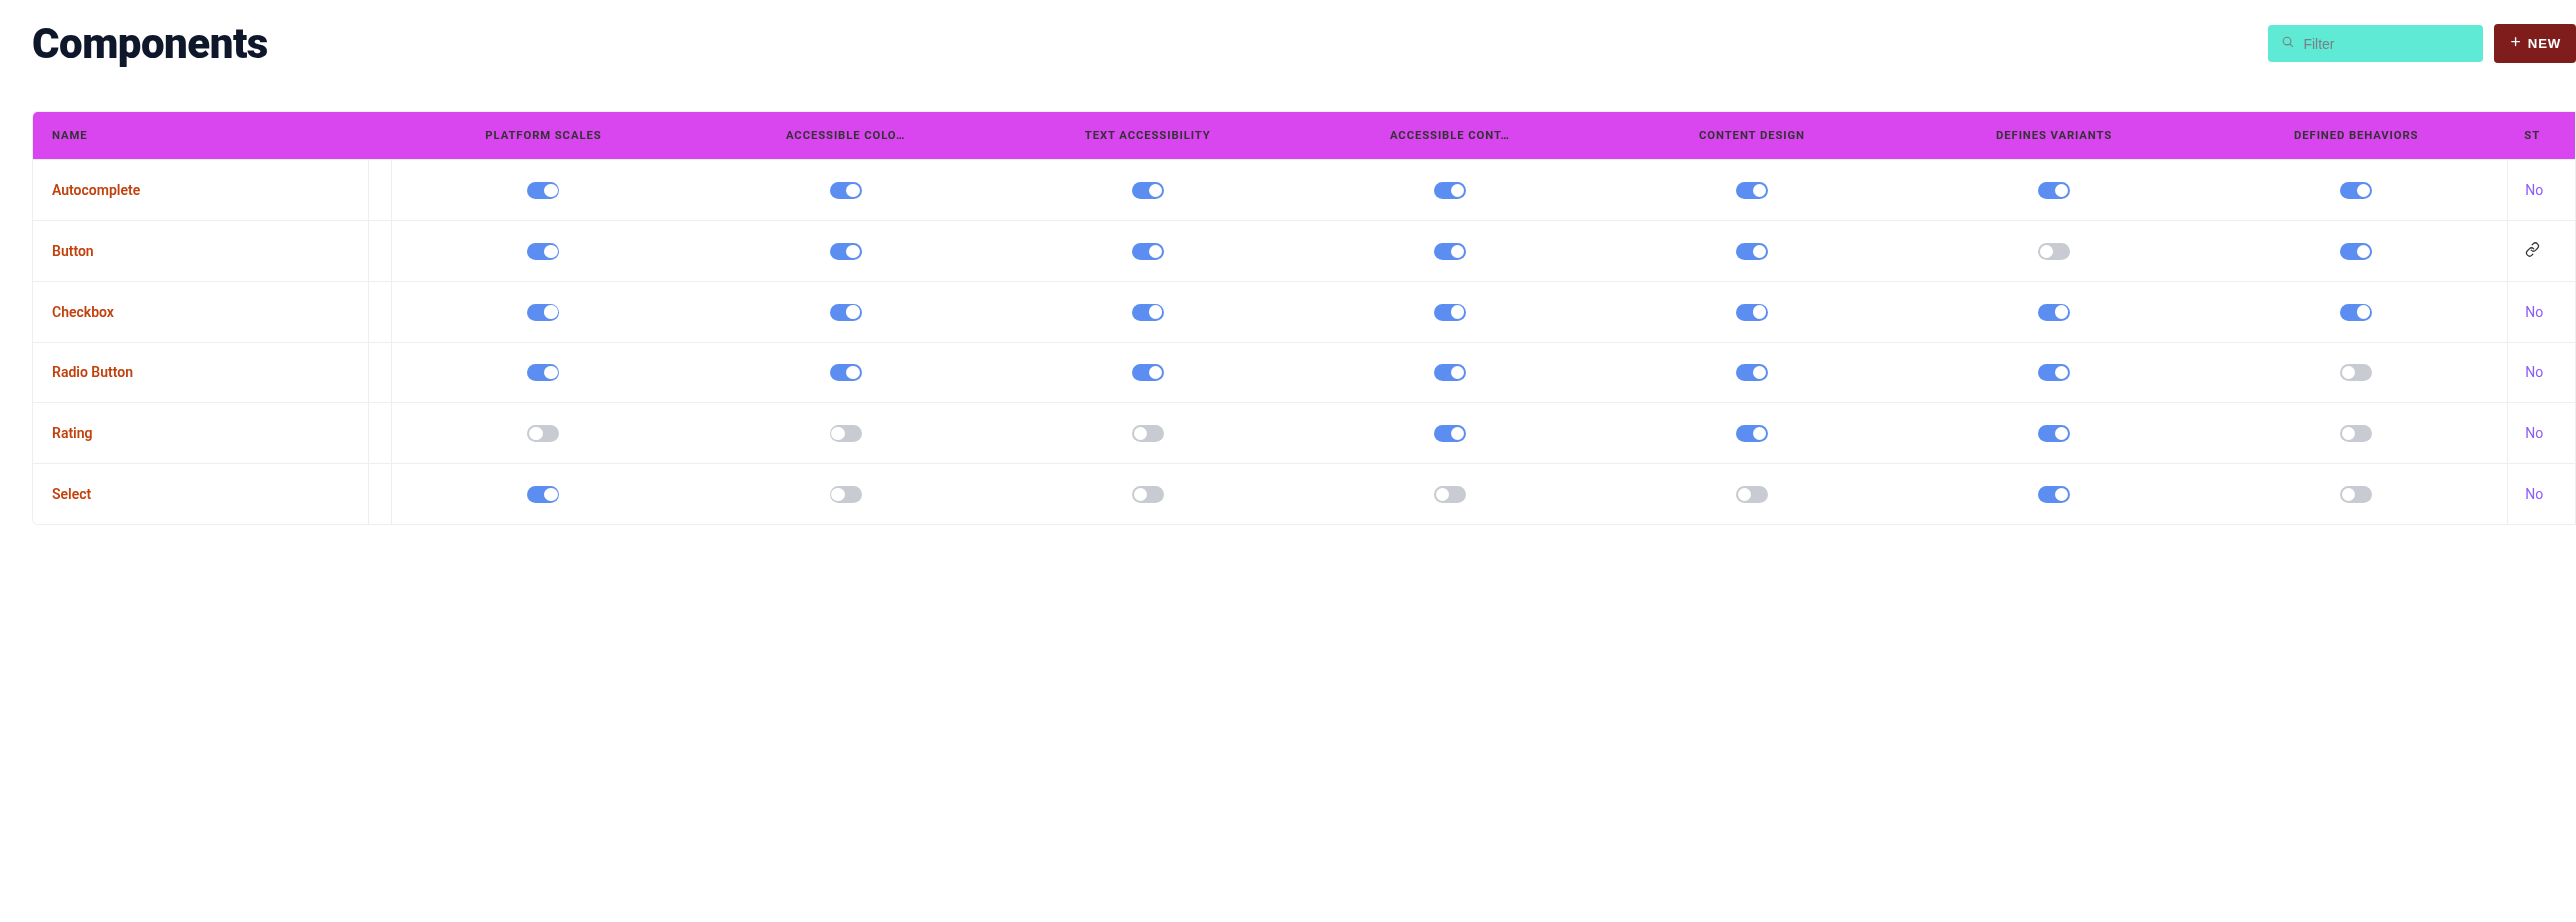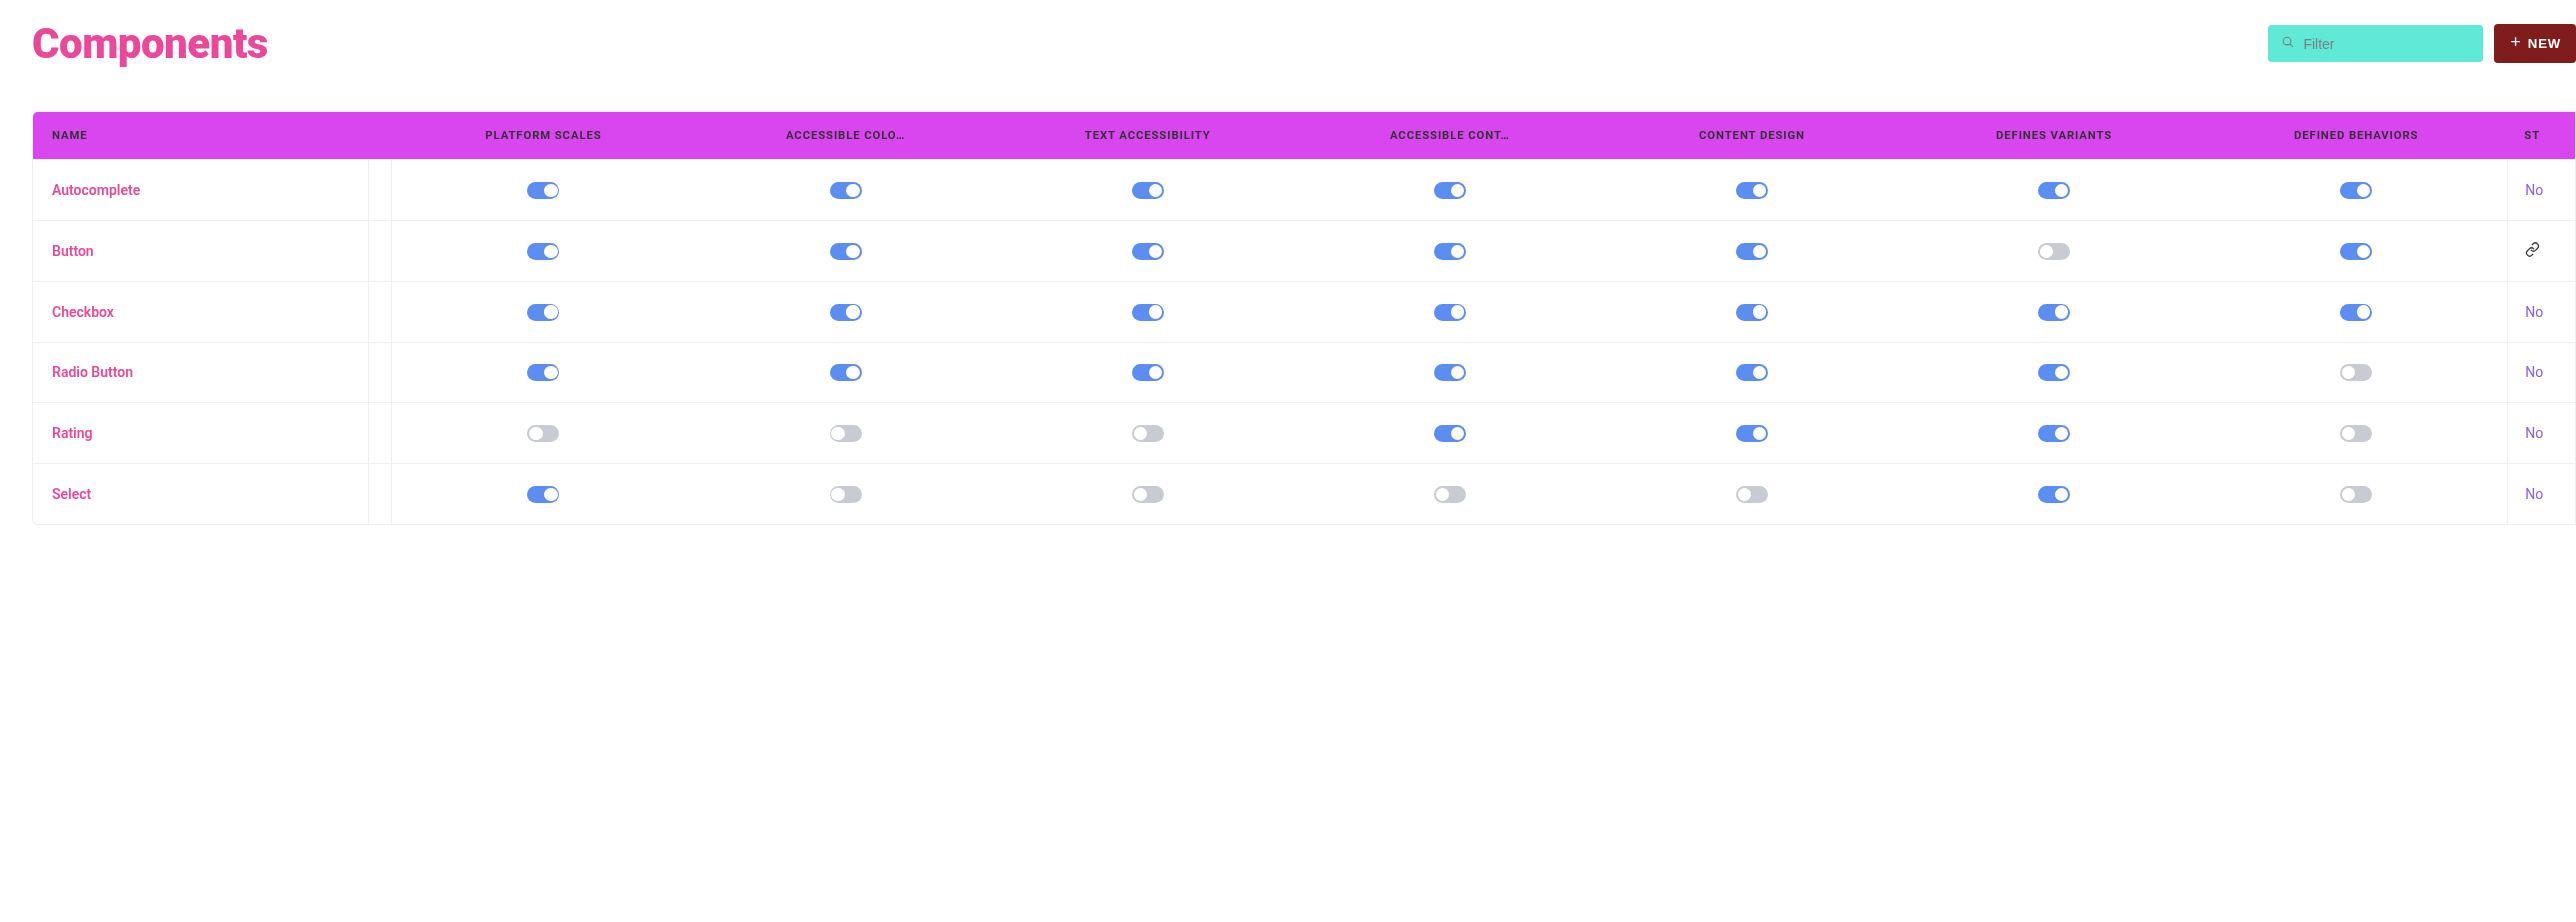--- a/index.html
+++ b/index.html
@@ -14,21 +14,21 @@
     display: flex;
     align-items: center;
     justify-content: space-between;
     margin-bottom: 43px;
     padding-right: 0;
   }
   .page-title {
     font-size: 42px;
     font-weight: 900;
     letter-spacing: -0.5px;
-    color: #ec4899;
+    color: #0f172a;
   }
   .header-actions {
     display: flex;
     align-items: center;
     gap: 11.3px;
     margin-right: 0;
   }
   .filter-box {
     display: flex;
     align-items: center;
@@ -98,21 +98,21 @@
     text-align: center;
     vertical-align: middle;
     font-size: 14px;
     color: #333;
   }
   tbody tr:first-child td { border-top: none; }
   tbody td.name-cell {
     text-align: left;
     padding-left: 19px;
     font-weight: 600;
-    color: #ec4899;
+    color: #c2410c;
     border-right: 0.9px solid #eceef1;
   }
   tbody td.drag-cell {
     width: 13.2px;
     padding: 0;
     border-right: 0.9px solid #eceef1;
   }
   tbody td.status-cell {
     color: #8b5cf6;
     border-left: 0.9px solid #eceef1;

